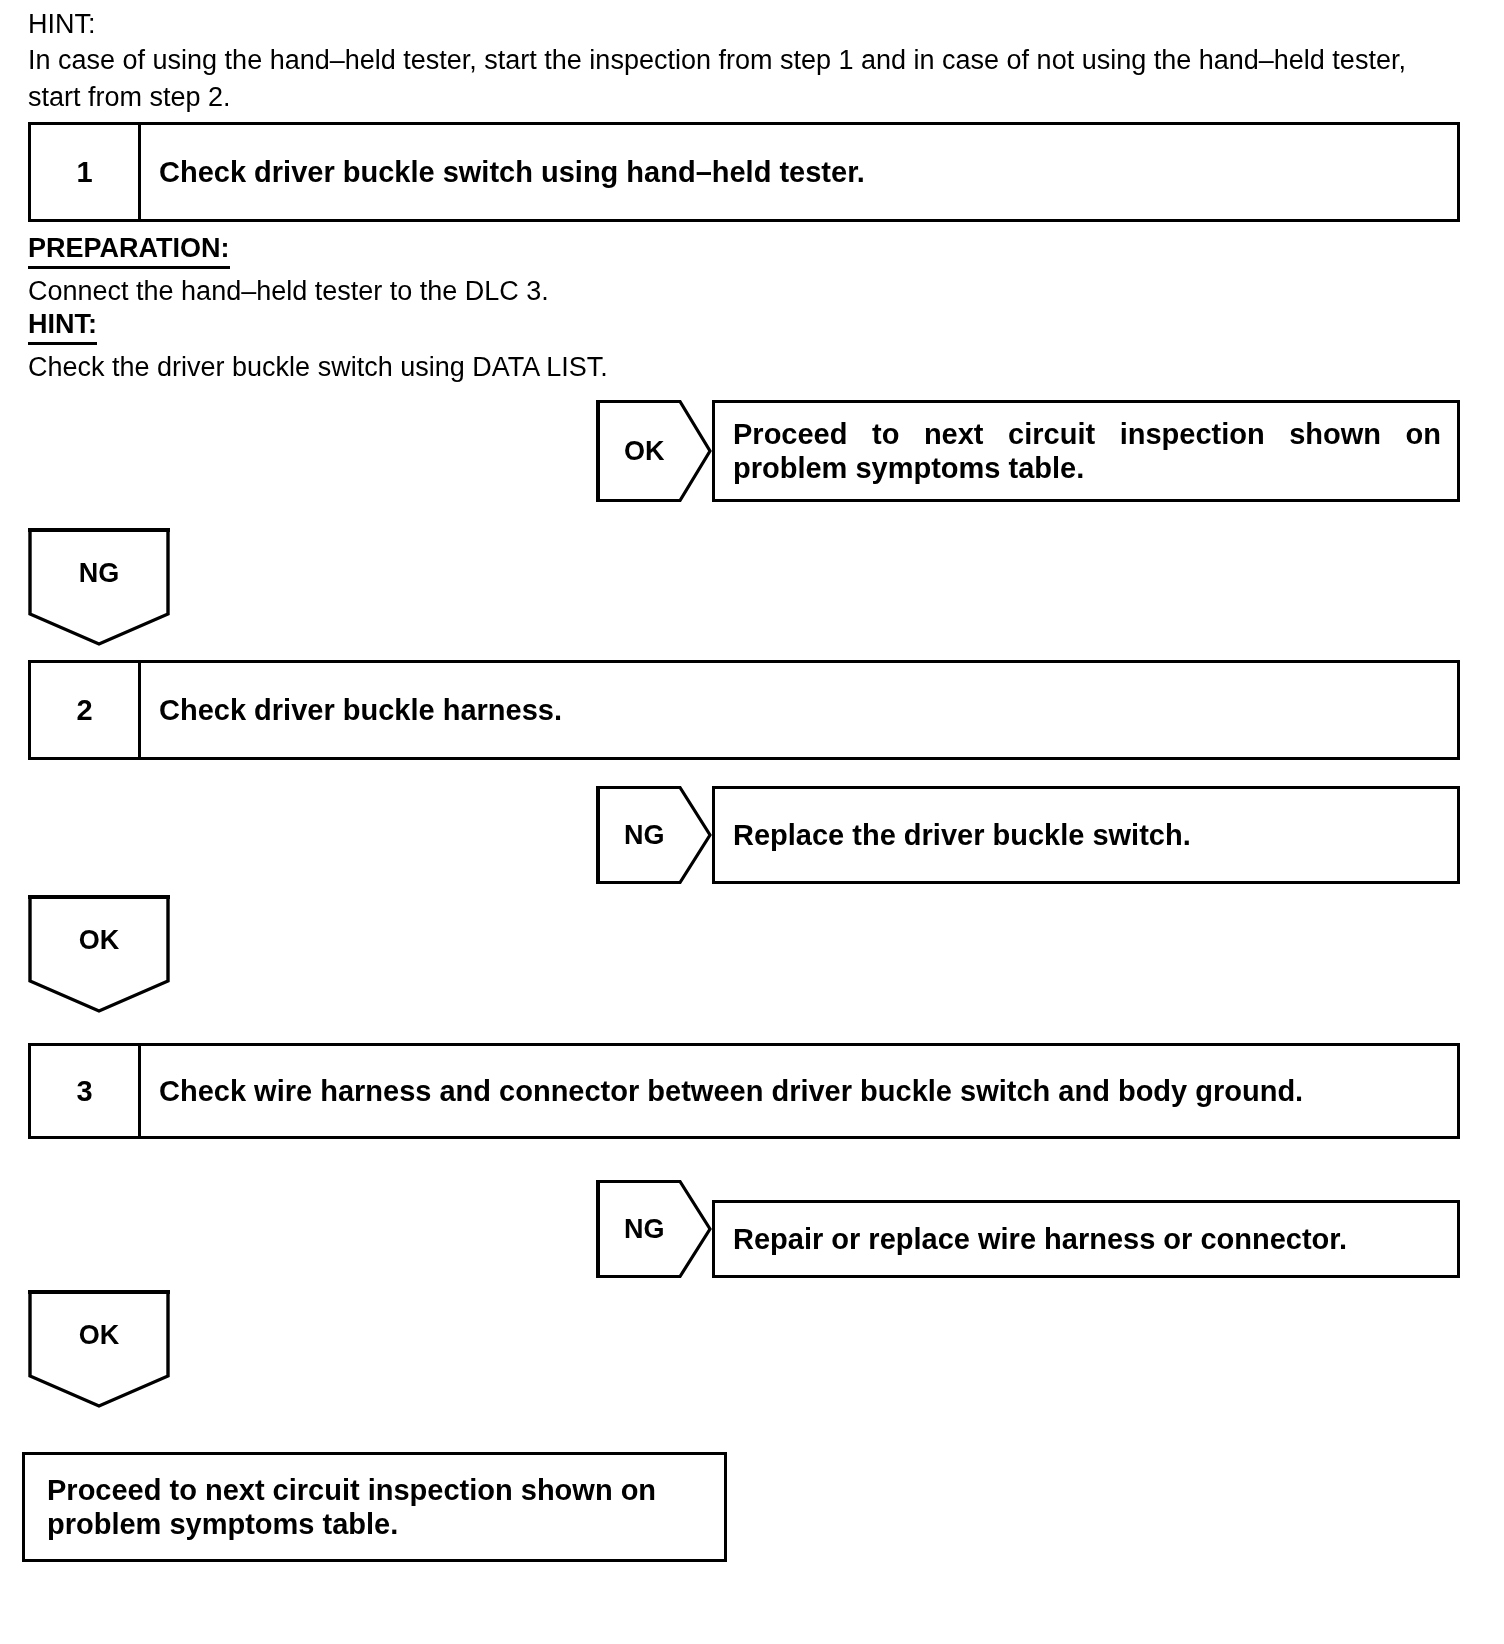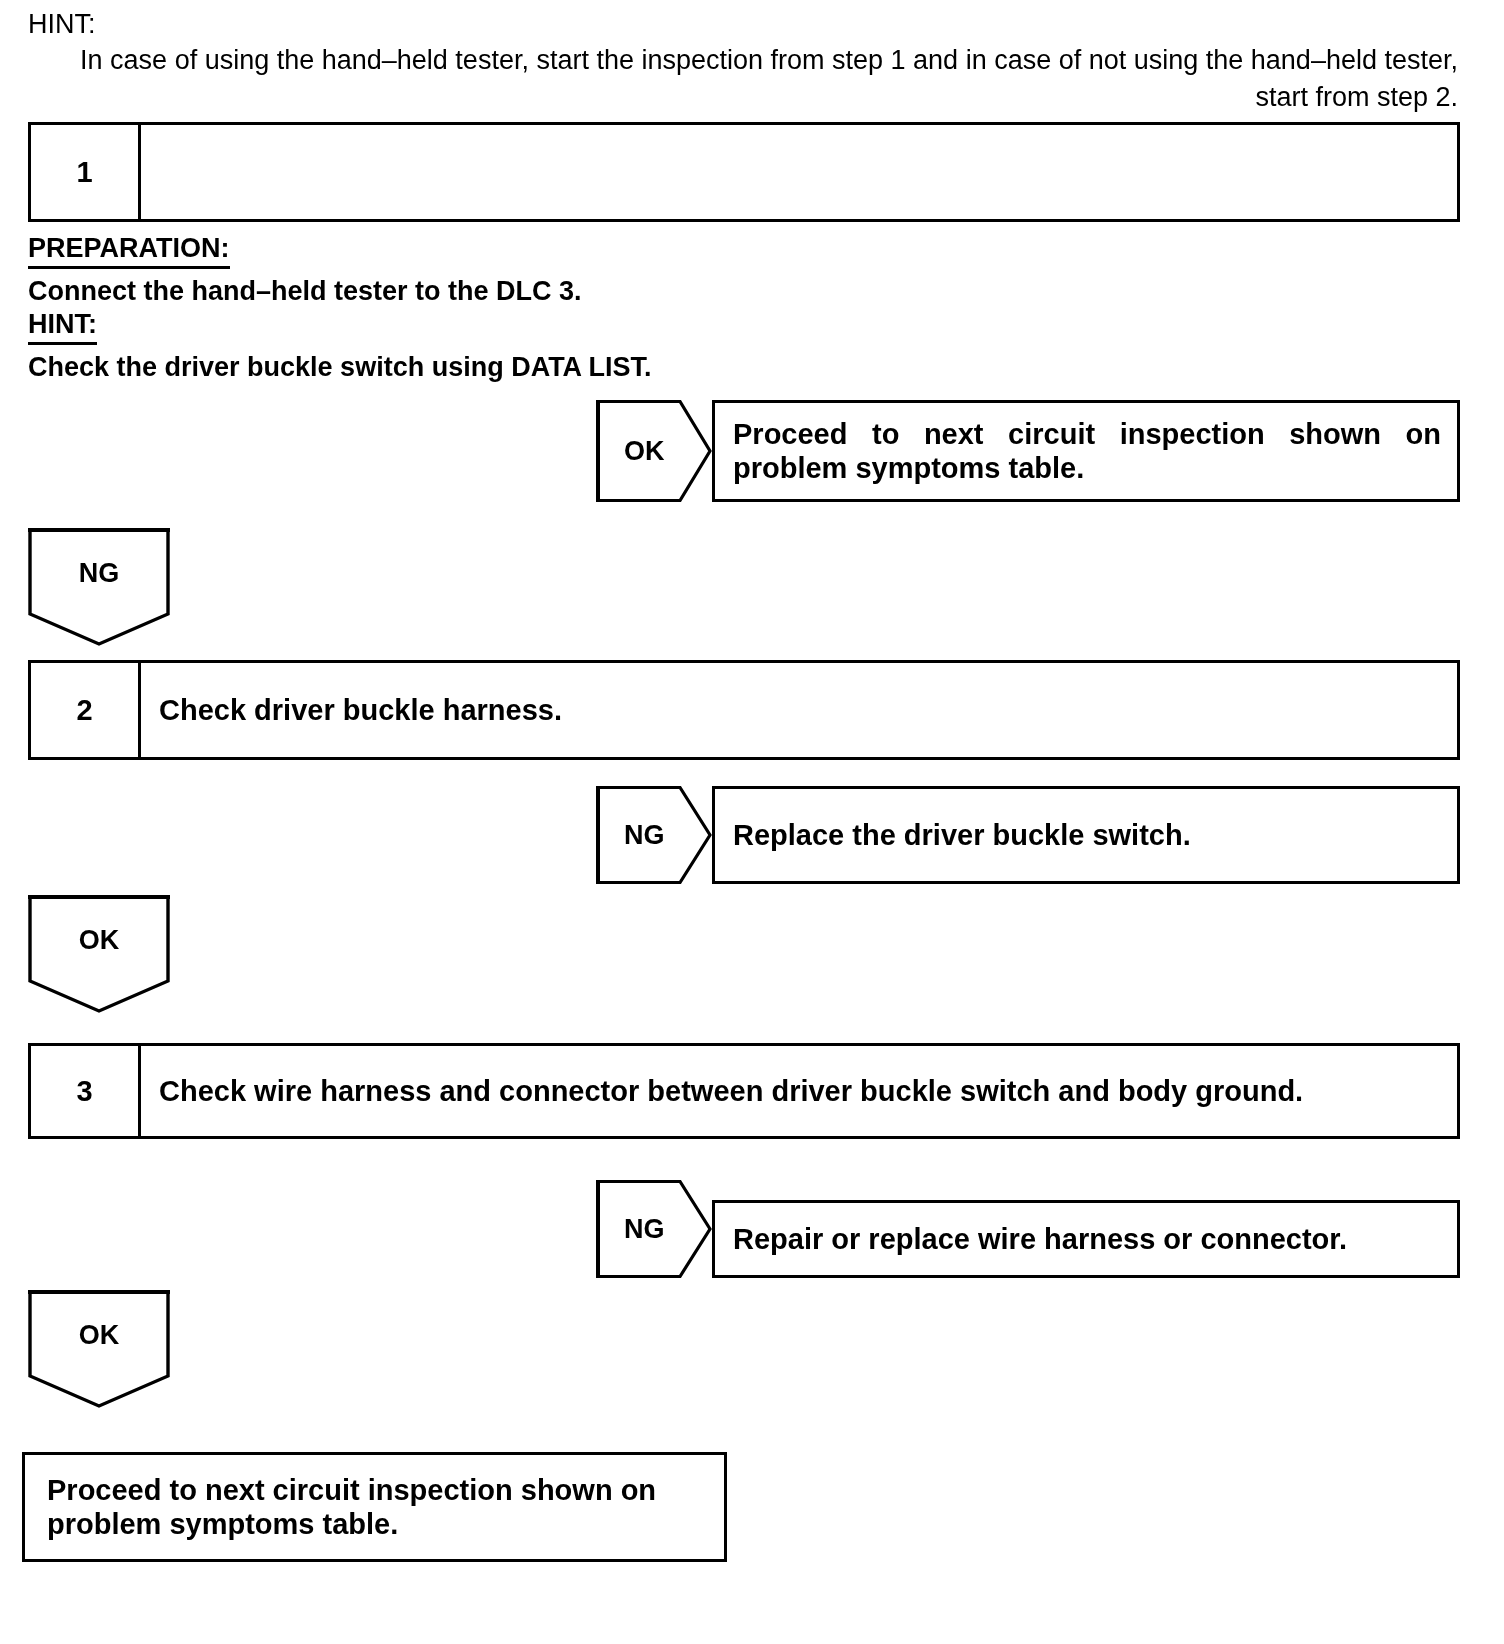--- a/index.html
+++ b/index.html
@@ -35,21 +35,20 @@
     font-size: 27px;
     line-height: 36px;
     font-weight: 400;
     letter-spacing: 0px;
   }
   .hint-body {
     font-size: 27px;
     line-height: 37px;
     font-weight: 400;
     width: 1430px;
-    text-align: right;
   }
 
   
   .step-box {
     position: absolute;
     border: 3px solid #000;
     box-sizing: border-box;
     display: flex;
     align-items: stretch;
     background: #fff;
@@ -85,21 +84,21 @@
     font-size: 27px;
     line-height: 33px;
     font-weight: bold;
     display: inline-block;
     border-bottom: 3px solid #000;
     padding-bottom: 1px;
   }
   .sub-body {
     font-size: 27px;
     line-height: 38px;
-    font-weight: 700;
+    font-weight: 400;
     padding-top: 3px;
   }
 
   
   .result-row {
     position: absolute;
     display: flex;
     align-items: stretch;
   }
   .tag-right {
@@ -189,20 +188,21 @@
 
 <div class="page">
 
   <div class="hint-block">
     <div class="hint-label">HINT:</div>
     <div class="hint-body">In case of using the hand–held tester, start the inspection from step 1 and in case of not using the hand–held tester, start from step 2.</div>
   </div>
 
   <div class="step-box" style="left:28px; top:122px; width:1432px; height:100px;">
     <div class="step-num">1</div>
+    <div class="step-text">Check driver buckle switch using hand–held tester.</div>
   </div>
 
   <div class="sub-block" style="top:232px;">
     <div>
       <span class="sub-head">PREPARATION:</span>
     </div>
     <div class="sub-body">Connect the hand–held tester to the DLC 3.</div>
   </div>
 
   <div class="sub-block" style="top:308px;">

